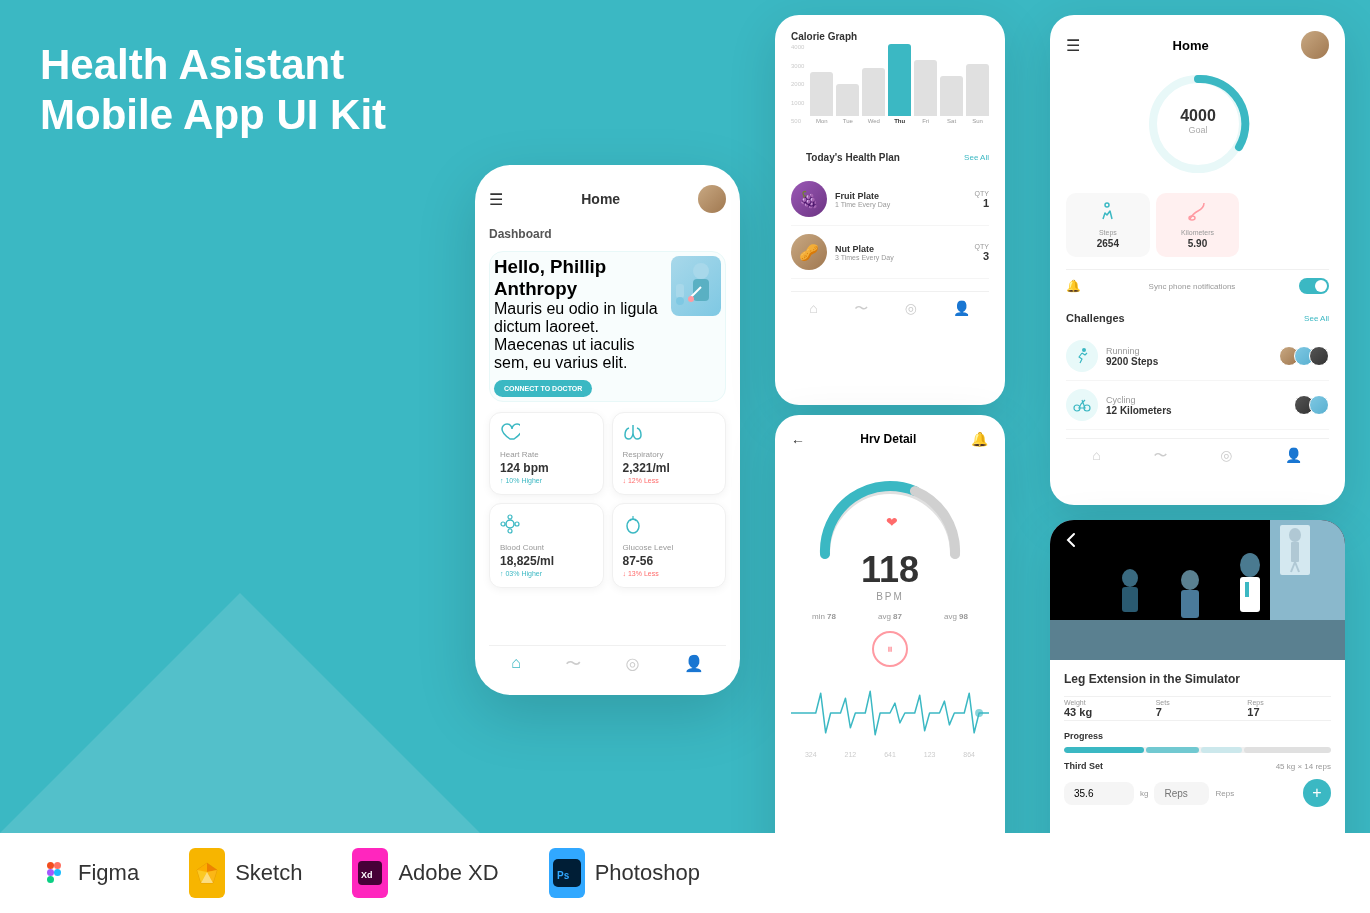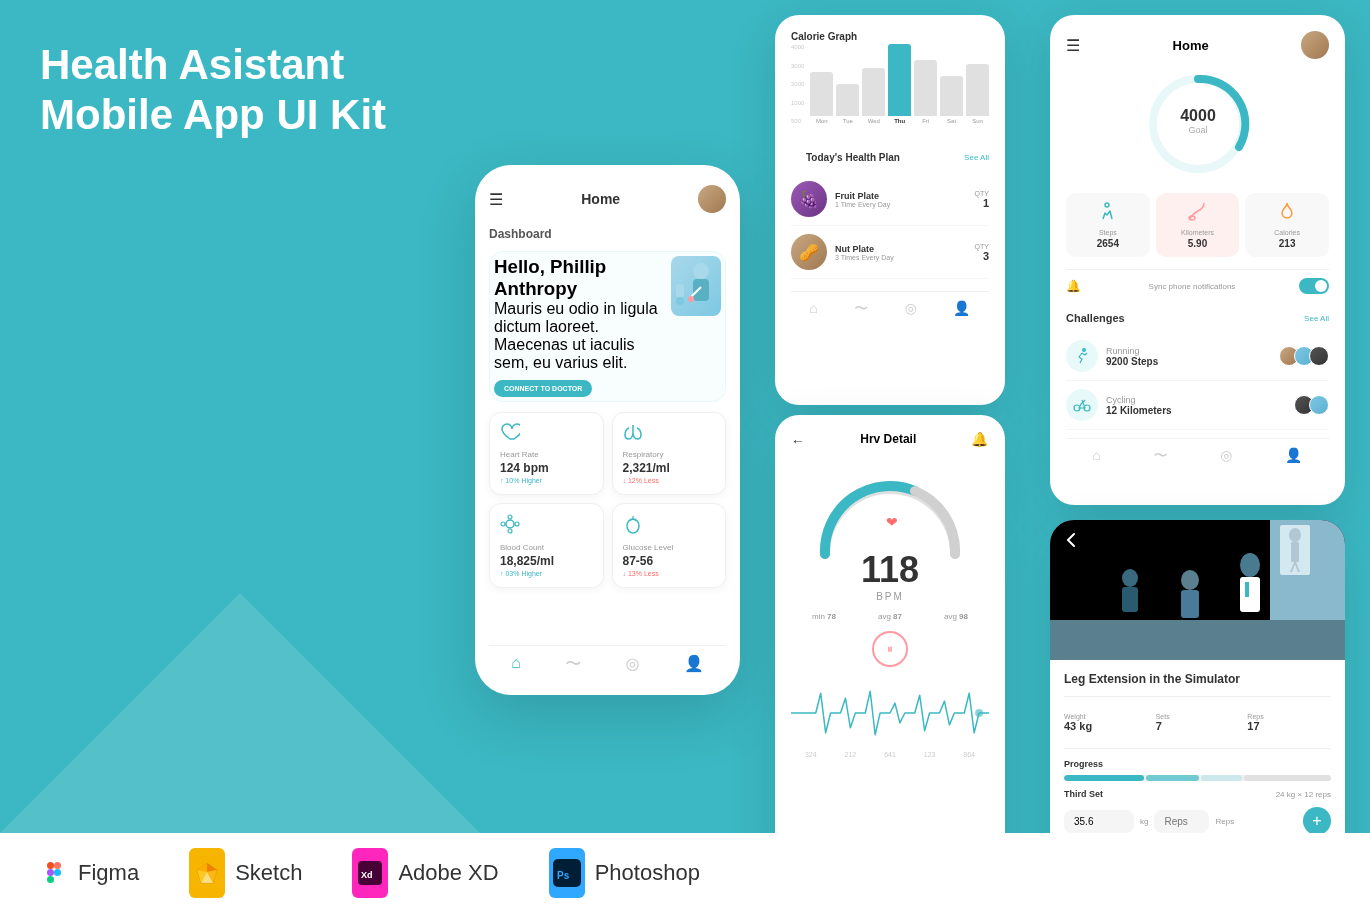--- a/index.html
+++ b/index.html
@@ -388,21 +388,21 @@
       position: relative;
       overflow: hidden;
     }
 
     .exercise-content { padding: 12px 14px; }
     .exercise-title { font-size: 12px; font-weight: 700; color: #333; margin-bottom: 10px; }
     .exercise-stats {
       display: grid;
       grid-template-columns: 1fr 1fr 1fr;
       gap: 8px;
-      padding: 16px 0;
+      padding: 2px 0;
       border-top: 1px solid #f0f0f0;
       border-bottom: 1px solid #f0f0f0;
       margin-bottom: 10px;
     }
     .ex-stat-label { font-size: 7px; color: #999; }
     .ex-stat-val { font-size: 11px; font-weight: 700; color: #333; }
     .progress-section { margin-bottom: 8px; }
     .progress-label { font-size: 9px; font-weight: 600; color: #333; margin-bottom: 6px; }
     .progress-bar-wrap {
       height: 6px;
@@ -723,29 +723,20 @@
     <div class="activity-card pink">
       <div class="activity-icon pink">
         <svg width="22" height="22" viewBox="0 0 22 22">
             <path d="M4 18c2-4 4-6 8-8s6-4 6-8" fill="none" stroke="#ff9aa2" stroke-width="1.5"></path>
             <ellipse cx="6" cy="17" rx="3" ry="2" fill="none" stroke="#ff9aa2" stroke-width="1.5"></ellipse>
           </svg>
       </div>
       <div class="activity-name">Kilometers</div>
       <div class="activity-val">5.90</div>
     </div>
-    <div class="activity-card">
-      <div class="activity-icon orange">
-        <svg width="22" height="22" viewBox="0 0 22 22">
-            <path d="M11 2c0 4-5 6-5 10a5 5 0 0010 0c0-4-5-6-5-10z" fill="none" stroke="#ff9a3c" stroke-width="1.5"></path>
-          </svg>
-      </div>
-      <div class="activity-name">Calories</div>
-      <div class="activity-val">213</div>
-    </div>
   </div>
 
   <div class="sync-row">
     <span style="font-size:12px;color:#ccc;margin-right:4px">🔔</span>
     <span class="sync-text">Sync phone notifications</span>
     <div class="toggle"></div>
   </div>
 
   <div class="challenges-header">
     <span style="font-size:11px;font-weight:700;color:#333">Challenges</span>
@@ -855,21 +846,21 @@
       <div class="progress-bar-wrap">
         <div class="progress-seg" style="width:30%;background:#3bb8c3"></div>
         <div class="progress-seg" style="width:20%;background:#3bb8c3;opacity:0.7"></div>
         <div class="progress-seg" style="width:15%;background:#a8e0e8;opacity:0.5"></div>
         <div class="progress-seg" style="flex:1;background:#e0e0e0"></div>
       </div>
     </div>
 
     <div class="third-set-row">
       <span class="third-set-label">Third Set</span>
-      <span class="third-set-detail">24 kg × 12 reps</span>
+      <span class="third-set-detail">45 kg × 14 reps</span>
     </div>
 
     <div class="input-row">
       <input class="input-field" type="text" value="35.6" style="">
       <span class="input-label-small">kg</span>
       <input class="input-field" type="text" value="" placeholder="Reps" style="width: 55px;">
       <span class="input-label-small">Reps</span>
       <button class="add-btn">+</button>
     </div>
   </div>

